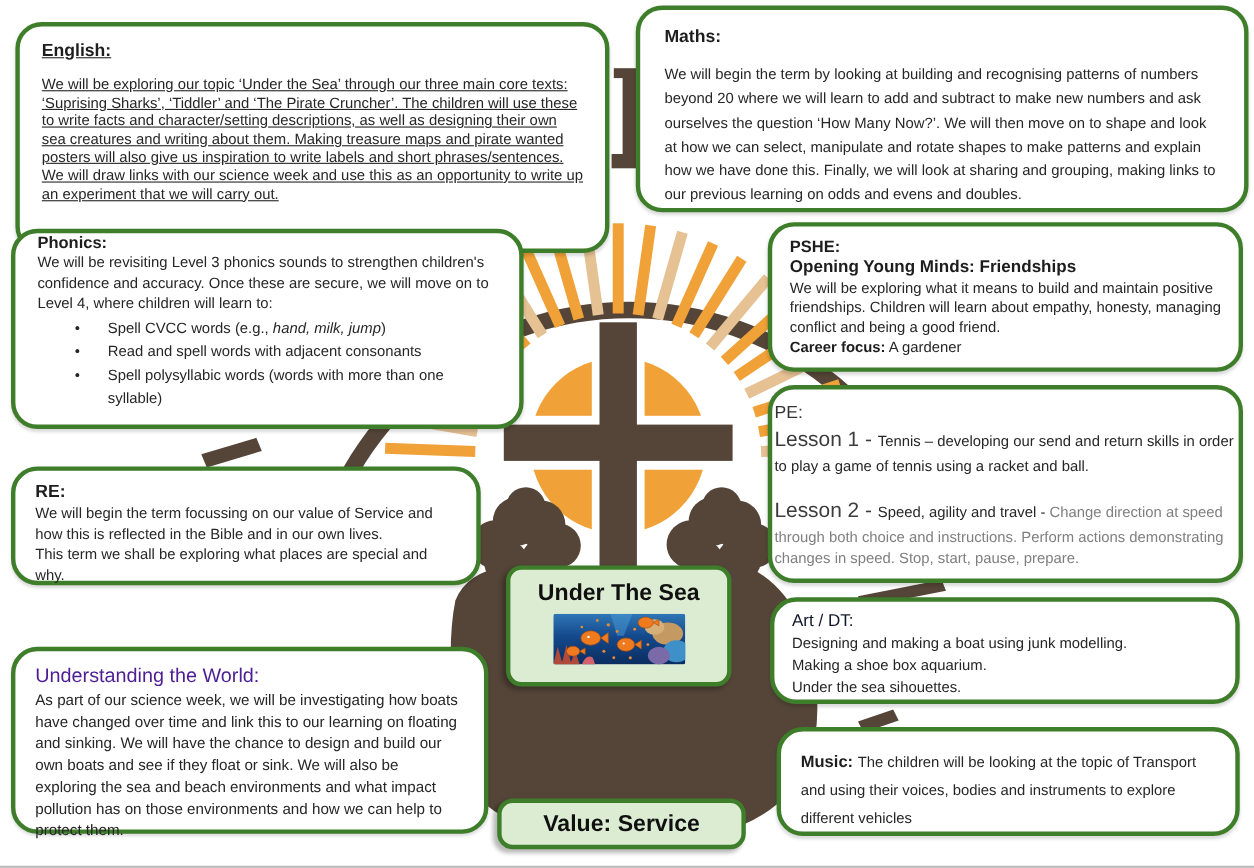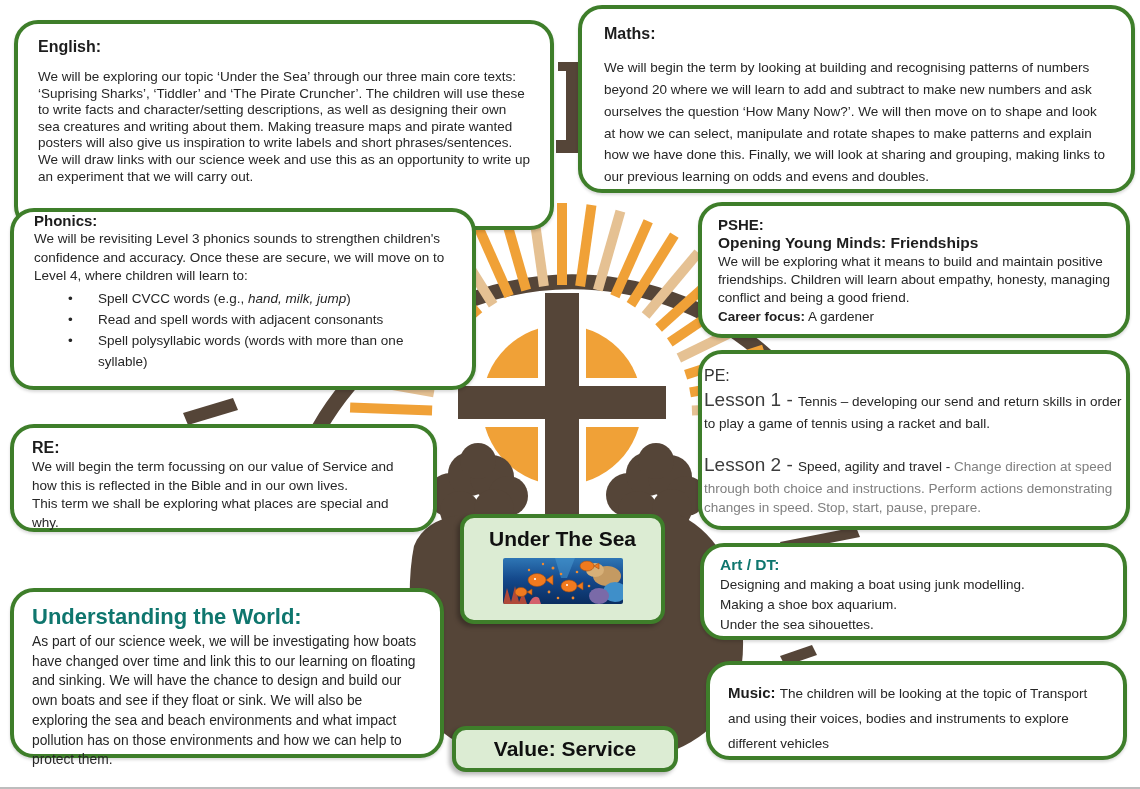--- a/index.html
+++ b/index.html
@@ -13,21 +13,21 @@
   .box {
     position:absolute; z-index:2; box-sizing:border-box;
     background:#ffffff; border:4px solid var(--border-green,#3e7e2a);
     border-radius:24px; padding:12px 18px;
     box-shadow:0 2px 3px rgba(0,0,0,.15);
     color:#262626;
   }
   .box-title { font-weight:bold; font-size:16px; color:#1d1d1d; }
   .box-body  { font-size:13.5px; white-space:pre-line; }
 
-  .box--english { left:14px; top:20px; width:540px; height:210px; padding:14px 20px; }
+  .box--english { left:14px; top:20px; width:540px; height:210px; padding:14px 20px;text-decoration:underline; }
   .box--english .box-body { margin-top:13px; line-height:1.23; }
 
   .box--maths { left:578px; top:5px; width:557px; height:188px; padding:16px 22px; }
   .box--maths .box-body { margin-top:14px; line-height:1.62; }
 
   .box--phonics { left:10px; top:208px; width:466px; height:182px; padding:0 20px; }
   .box--phonics .box-title { font-size:15px; }
   .box--phonics .box-body { line-height:1.38; margin-top:1px; }
   .bullets { margin-top:3px; }
   .bullet { position:relative; padding-left:36px; margin-left:28px;
@@ -46,25 +46,25 @@
   .box--re .box-body { line-height:1.38; margin-top:1px; }
 
   .box--pe { left:698px; top:350px; width:432px; height:180px; padding:13px 2px; }
   .box--pe .box-title { font-weight:400; font-size:16px; color:#333; }
   .pe-para { font-size:13.5px; line-height:1.42; margin-top:2px; }
   .pe-para.second { margin-top:19px; }
   .lesson-label { font-size:19px; color:#3c3c3c; }
   .pe-gray { color:var(--text-gray,#7f7f7f); }
 
   .box--art { left:700px; top:543px; width:427px; height:97px; padding:9px 16px; }
-  .box--art .box-title { font-weight:700; font-size:15.5px; color:#0f766e; }
+  .box--art .box-title { font-weight:400; font-size:15.5px; color:#0f172a; }
   .box--art .box-body { line-height:1.48; margin-top:1px; }
 
   .box--uw { left:10px; top:588px; width:434px; height:170px; padding:12px 18px; }
-  .box--uw .box-title { font-weight:700; font-size:22px; color:#0f766e; }
+  .box--uw .box-title { font-weight:400; font-size:18px; color:#4c1d95; }
   .box--uw .box-body { font-size:13.8px; line-height:1.43; margin-top:2px; }
 
   .box--music { left:706px; top:661px; width:421px; height:99px; padding:14px 18px; }
   .music-title { font-weight:bold; font-size:15px; color:#1d1d1d; }
   .music-body { font-size:13.5px; line-height:1.85; }
 
   
   .pill {
     position:absolute; z-index:2; box-sizing:border-box;
     background:var(--box-fill-green,#dcecd3); border:4px solid var(--border-green,#3e7e2a);

